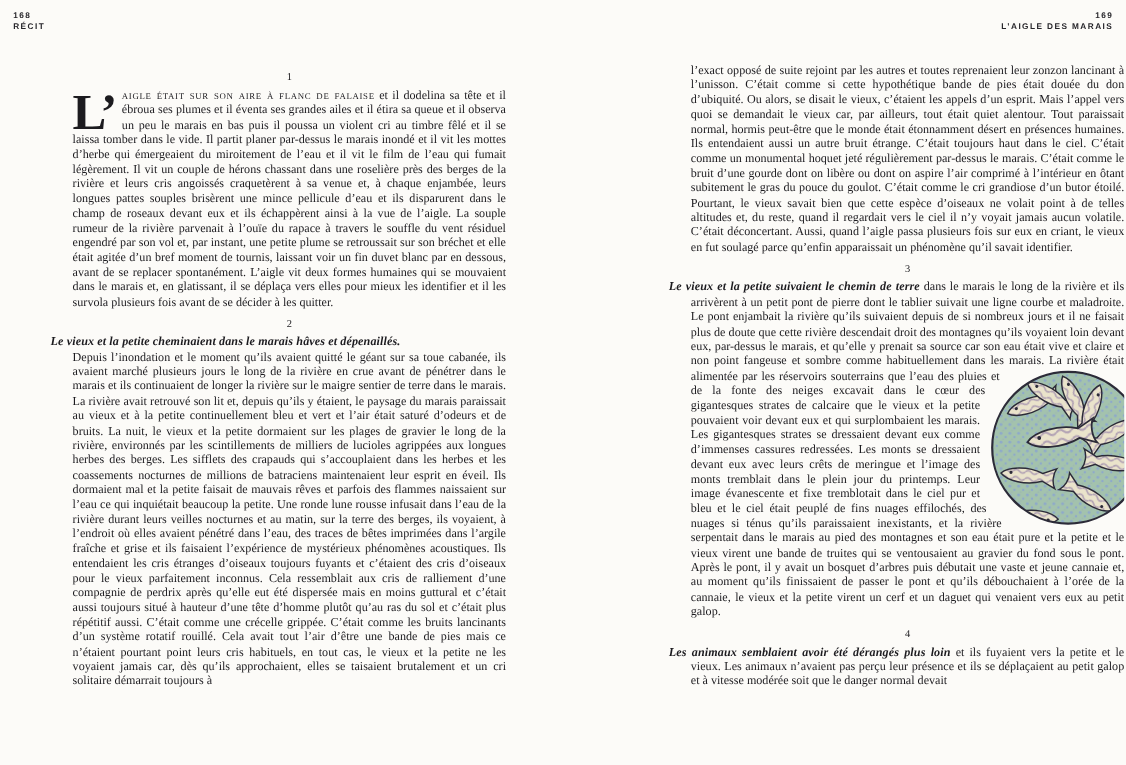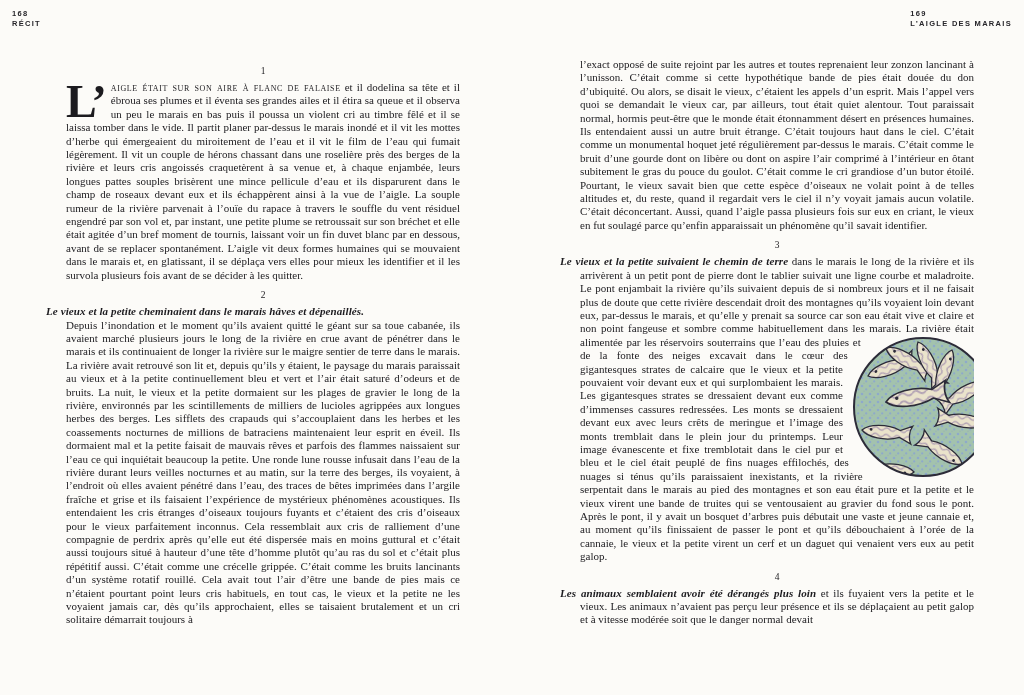--- a/index.html
+++ b/index.html
@@ -11,30 +11,30 @@
     position:relative;
     overflow:hidden;
   }
   .running-head {
     position:absolute; top:9px;
     font-family:"Liberation Sans", sans-serif;
     font-size:7.5px; font-weight:bold;
     letter-spacing:1.3px; line-height:10px; color:#26252a;
   }
   .rh-left  { left:12px;  text-align:left; }
-  .rh-right { right:12px; }
+  .rh-right { right:12px; text-align:right; }
 
   .column {
     position:absolute; top:58px; height:637px; overflow:hidden;
     width:414px;
     font-size:11px; line-height:13.4px;
     text-align:justify;
   }
   .col-left  { left:46px; }
-  .col-right { left:560px; }
+  .col-right { left:608px; }
 
   .sec-num {
     text-align:center; font-size:9.5px; line-height:12px;
     margin:7px 0 4px; padding-left:20px; color:#1c1b1f;
   }
   p.para { padding-left:20px; }
   p.hang { padding-left:20px; text-indent:-20px; }
   .heading { font-weight:bold; font-style:italic; letter-spacing:0.1px; }
   .heading.block { display:block; text-indent:-20px;font-style:italic; }
 

